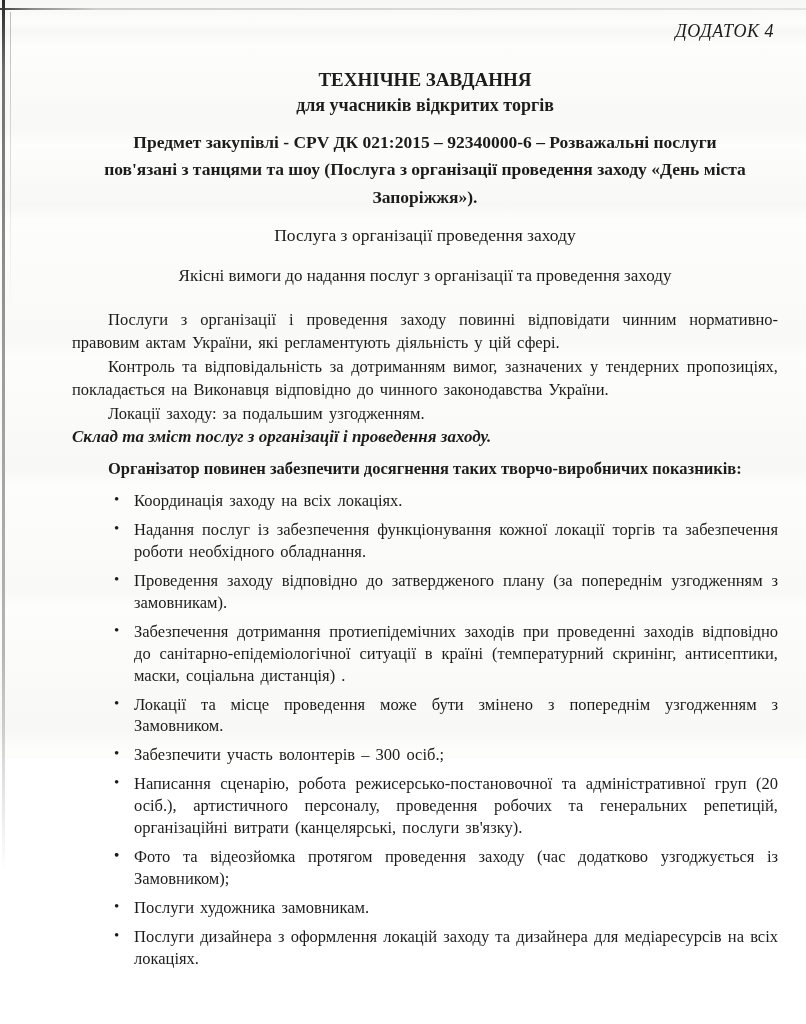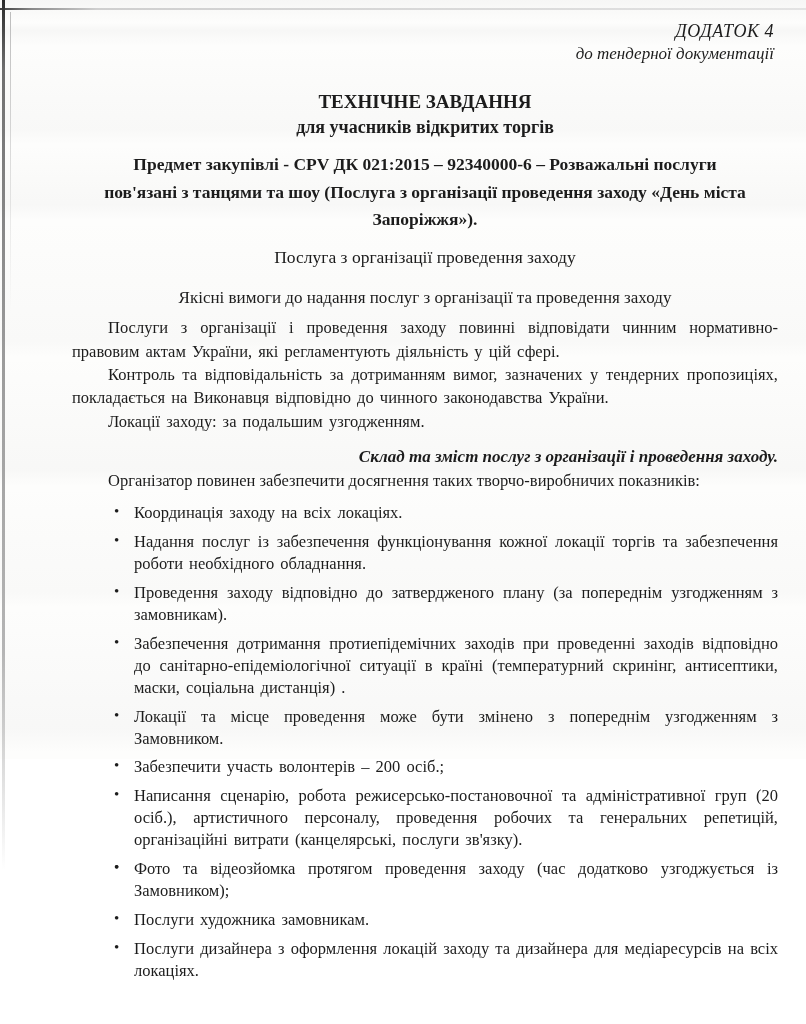--- a/index.html
+++ b/index.html
@@ -96,34 +96,36 @@
     line-height: 1.4;
   }
   .body-par {
     font-size: 16.5px;
     line-height: 1.42;
     text-align: justify;
     text-indent: 36px;
     margin: 0;
     word-spacing: 2px;
   }
-  .par-block { margin-top: 6px; }
+  .par-block { margin-top: 20px; }
   .italic { font-style: italic; }
   .composition-heading {
-    text-align: right;
+    text-align: left;
     font-weight: bold;
     font-style: italic;
     font-size: 17px;
-    margin-top: 12px;
+    margin-top: 0;
     line-height: 1.4;
   }
   .organizer {
     font-size: 16.5px;
     line-height: 1.4;
     text-indent: 36px;
+    margin-top: 8px;
+    font-weight: bold;
   }
   ul.requirements {
     list-style: none;
     margin: 10px 0 0 0;
     padding: 0 0 0 42px;
   }
   ul.requirements li {
     position: relative;
     font-size: 16.5px;
     line-height: 1.33;
@@ -144,21 +146,20 @@
 
 <div class="page">
   <div class="edge-top"></div>
   <div class="edge-left"></div>
   <div class="edge-left2"></div>
 
   <div class="content">
 
     <div class="annex">
       <div class="annex-label">ДОДАТОК 4</div>
-      <div class="annex-sublabel">до тендерної документації</div>
     </div>
 
     <div class="doc-title">ТЕХНІЧНЕ ЗАВДАННЯ</div>
     <div class="doc-subtitle">для учасників відкритих торгів</div>
 
     <div class="subject">Предмет закупівлі - CPV ДК 021:2015 – 92340000-6 – Розважальні послуги пов'язані з танцями та шоу (Послуга з організації проведення заходу «День міста Запоріжжя»).</div>
 
     <div class="service-heading">Послуга з організації проведення заходу</div>
     <div class="quality-heading">Якісні вимоги до надання послуг з організації та проведення заходу</div>
 
@@ -171,21 +172,21 @@
     <div class="composition-heading">Склад та зміст послуг з організації і проведення заходу.</div>
 
     <div class="organizer">Організатор повинен забезпечити досягнення таких творчо-виробничих показників:</div>
 
     <ul class="requirements">
       <li><span class="bullet">•</span><span>Координація заходу на всіх локаціях.</span></li>
       <li><span class="bullet">•</span><span>Надання послуг із забезпечення функціонування кожної локації  торгів та забезпечення роботи необхідного обладнання.</span></li>
       <li><span class="bullet">•</span><span>Проведення заходу відповідно до затвердженого плану (за попереднім узгодженням з замовникам).</span></li>
       <li><span class="bullet">•</span><span>Забезпечення дотримання протиепідемічних заходів при проведенні заходів відповідно до санітарно-епідеміологічної ситуації в країні (температурний скринінг, антисептики, маски, соціальна дистанція) .</span></li>
       <li><span class="bullet">•</span><span>Локації та місце проведення може бути змінено з попереднім узгодженням з Замовником.</span></li>
-      <li><span class="bullet">•</span><span>Забезпечити участь волонтерів – 200 осіб.;</span></li>
+      <li><span class="bullet">•</span><span>Забезпечити участь волонтерів – 300 осіб.;</span></li>
       <li><span class="bullet">•</span><span>Написання сценарію, робота режисерсько-постановочної та адміністративної груп (20 осіб.), артистичного персоналу, проведення робочих та генеральних репетицій, організаційні витрати (канцелярські, послуги зв'язку).</span></li>
       <li><span class="bullet">•</span></li>
       <li><span class="bullet">•</span><span>Фото та відеозйомка протягом проведення заходу (час додатково узгоджується із Замовником);</span></li>
       <li><span class="bullet">•</span><span>Послуги художника замовникам.</span></li>
       <li><span class="bullet">•</span><span>Послуги дизайнера з оформлення локацій заходу та дизайнера для медіаресурсів на всіх локаціях.</span></li>
 
     </ul>
 
   </div>
 </div>

